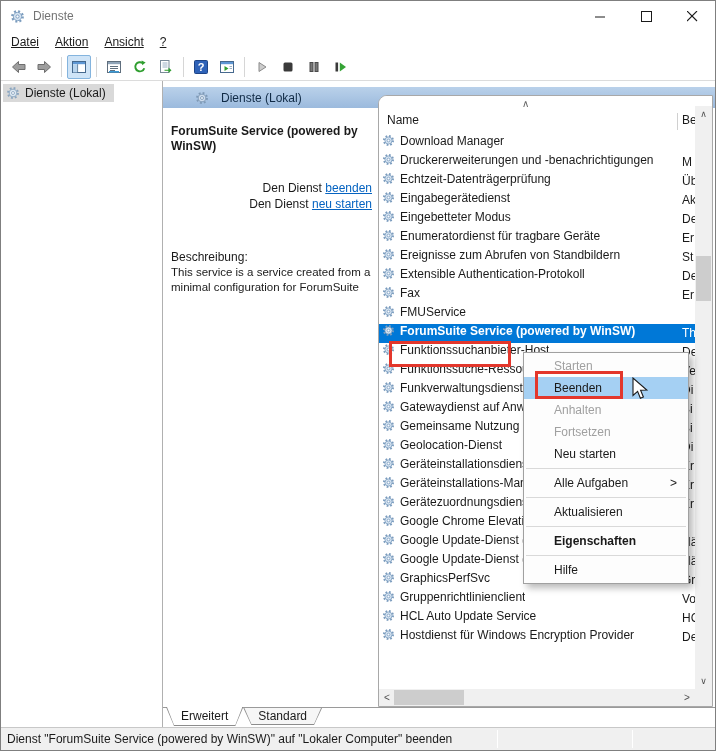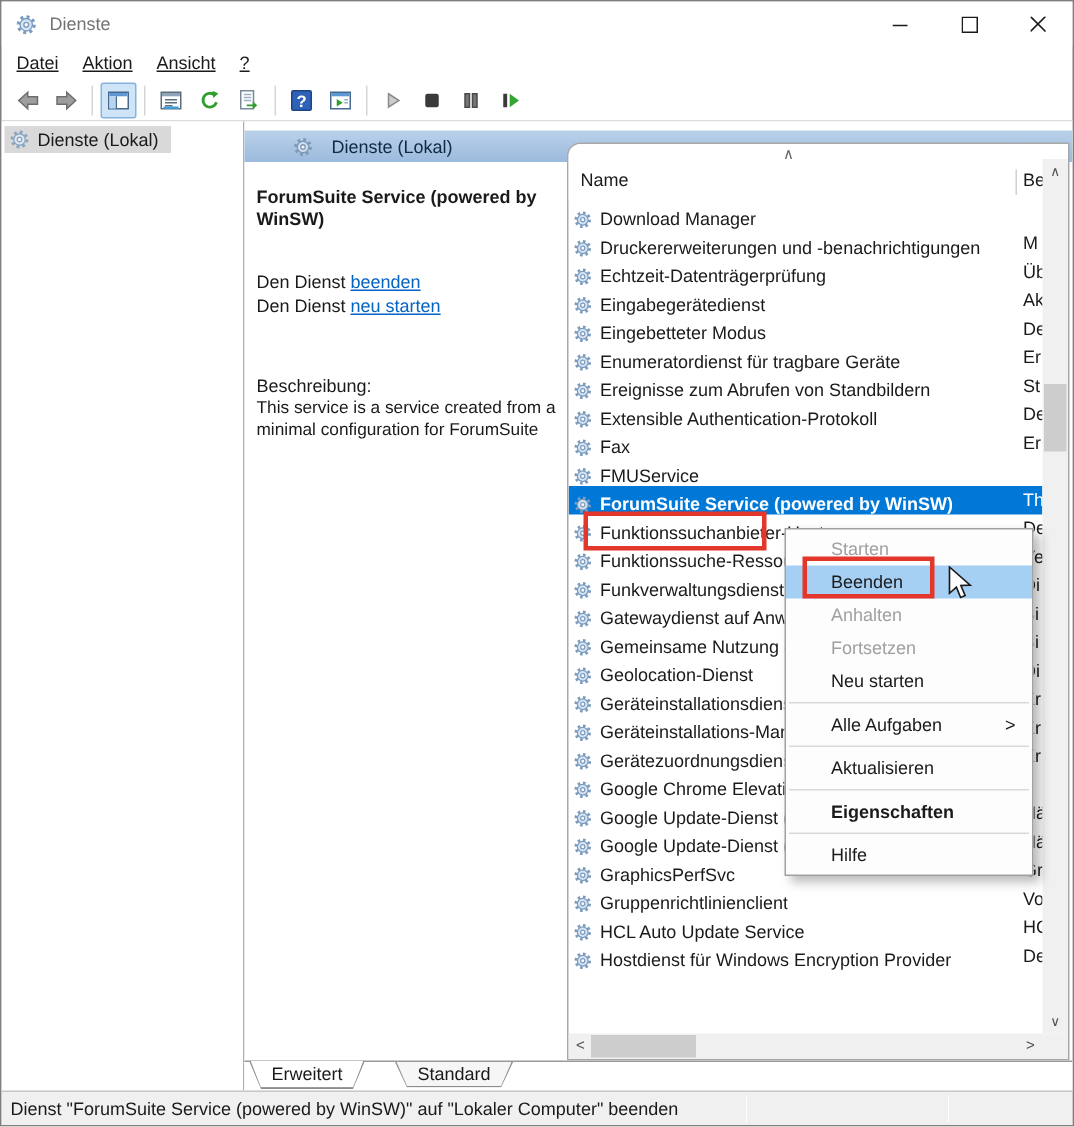--- a/index.html
+++ b/index.html
@@ -24,50 +24,50 @@
   .tree{width:162px;border-right:1px solid #b0b0b0;background:#fff;padding-top:3px;}
   .treeitem{display:inline-flex;align-items:center;margin-left:2px;background:#d9d9d9;padding:2px 8px 2px 3px;}
   .treeitem .lbl{font-size:12px;margin-left:5px;color:#1a1a1a;}
   .rightpane{position:relative;flex:1;background:#fff;}
   .band{position:absolute;left:0;right:0;top:6px;height:21px;background:linear-gradient(#bad1ea,#9bbadd);display:flex;align-items:center;}
   .band .gearwrap{margin-left:32px;display:flex;}
   .band .lbl{margin-left:12px;font-size:12px;color:#102a45;}
   
   .descpanel{position:absolute;left:0;top:27px;width:215px;bottom:20px;padding:10px 6px 0 8px;overflow:hidden;}
   .svctitle{font-size:12px;font-weight:bold;color:#1a1a1a;line-height:15px;margin-top:6px;white-space:nowrap;}
-  .linkrow{font-size:12px;color:#1a1a1a;line-height:15.5px;white-space:nowrap;}
+  .linkrow{font-size:12px;color:#1a1a1a;line-height:15.5px;white-space:nowrap;text-align:right;}
   .linkrow .lnk{color:#0563c1;text-decoration:underline;cursor:pointer;}
   .desclabel{font-size:12px;color:#1a1a1a;line-height:15px;}
   .descline{font-size:11.5px;color:#1a1a1a;line-height:14.5px;white-space:nowrap;}
   
   .listpanel{position:absolute;left:215px;right:2px;top:14px;bottom:20px;background:#fff;border:1px solid #a8a8a8;border-top-left-radius:9px;overflow:hidden;}
   .listheader{position:absolute;left:0;right:0;top:0;height:38px;background:#fff;}
   .colname{position:absolute;left:8px;top:17px;font-size:12px;color:#1a1a1a;}
   .sortcaret{position:absolute;left:143px;top:2px;font-size:10px;color:#666;}
   .coldiv{position:absolute;left:298px;top:17px;height:17px;width:1px;background:#d0d0d0;}
   .colbe{position:absolute;left:303px;top:17px;width:16px;overflow:hidden;white-space:nowrap;font-size:12px;color:#1a1a1a;}
   .rows{position:absolute;left:0;right:17px;top:38px;bottom:17px;overflow:hidden;}
-  .row{position:relative;height:19px;display:flex;align-items:flex-end;}
+  .row{position:relative;height:19px;display:flex;align-items:flex-start;}
   .row .gearwrap{margin-left:3px;display:flex;width:14px;}
   .svc-name{margin-left:4px;font-size:12px;color:#1a1a1a;white-space:nowrap;max-width:278px;overflow:hidden;}
   .svc-desc{position:absolute;left:303px;top:2px;width:15px;overflow:hidden;white-space:nowrap;font-size:12px;color:#1a1a1a;}
   .row.sel{background:#0078d7;}
   .row.sel .svc-name{color:#fff;font-weight:bold;}
   .row.sel .svc-desc{color:#fff;}
   
   .vscroll{position:absolute;right:0;top:10px;bottom:17px;width:17px;background:#f0f0f0;}
   .sarrow{height:16px;display:flex;align-items:center;justify-content:center;font-size:9px;color:#505050;}
   .vthumb{position:absolute;left:1px;right:1px;top:150px;height:45px;background:#cdcdcd;}
   .varrow-down{position:absolute;bottom:0;left:0;right:0;}
   .hscroll{position:absolute;left:0;right:17px;bottom:0;height:17px;background:#f0f0f0;}
   .harrow{position:absolute;top:0;width:16px;height:17px;display:flex;align-items:center;justify-content:center;font-size:10px;color:#505050;}
   .hthumb{position:absolute;left:15px;top:1px;width:70px;height:15px;background:#cdcdcd;}
   .scorner{position:absolute;right:0;bottom:0;width:17px;height:17px;background:#f0f0f0;}
   
-  .tabstrip{position:absolute;left:0;right:0;bottom:0;height:20px;border-top:1px solid #9a9a9a;display:flex;padding-left:3px;background:#fff;gap:20px;}
+  .tabstrip{position:absolute;left:0;right:0;bottom:0;height:20px;border-top:1px solid #9a9a9a;display:flex;padding-left:3px;background:#fff;}
   .tab{clip-path:polygon(0 0,100% 0,calc(100% - 8px) 100%,8px 100%);background:#8c8c8c;padding:0 1px 1px 1px;height:19px;margin-top:-1px;}
   .tab .tin{display:block;clip-path:polygon(0 0,100% 0,calc(100% - 7px) 100%,7px 100%);background:#fff;height:100%;padding:2px 14px 0 14px;font-size:12px;color:#1a1a1a;}
   .tab.inactive{height:17px;margin-top:0;}
   .tab.inactive .tin{background:#f6f6f6;padding-top:1px;}
   
   .statusbar{position:relative;height:23px;background:#f0f0f0;border-top:1px solid #c8c8c8;display:flex;align-items:center;font-size:12px;color:#1a1a1a;padding-left:6px;}
   .ssep{position:absolute;top:2px;bottom:2px;width:1px;background:#d5d5d5;border-right:1px solid #fff;}
   
   .ctxmenu{position:absolute;left:522px;top:351px;width:166px;background:#fdfdfd;border:1px solid #a0a0a0;box-shadow:4px 4px 7px rgba(0,0,0,.28);padding:2px 0;z-index:50;}
   .mitem{height:22px;line-height:22px;padding-left:30px;font-size:12px;color:#1a1a1a;position:relative;}

